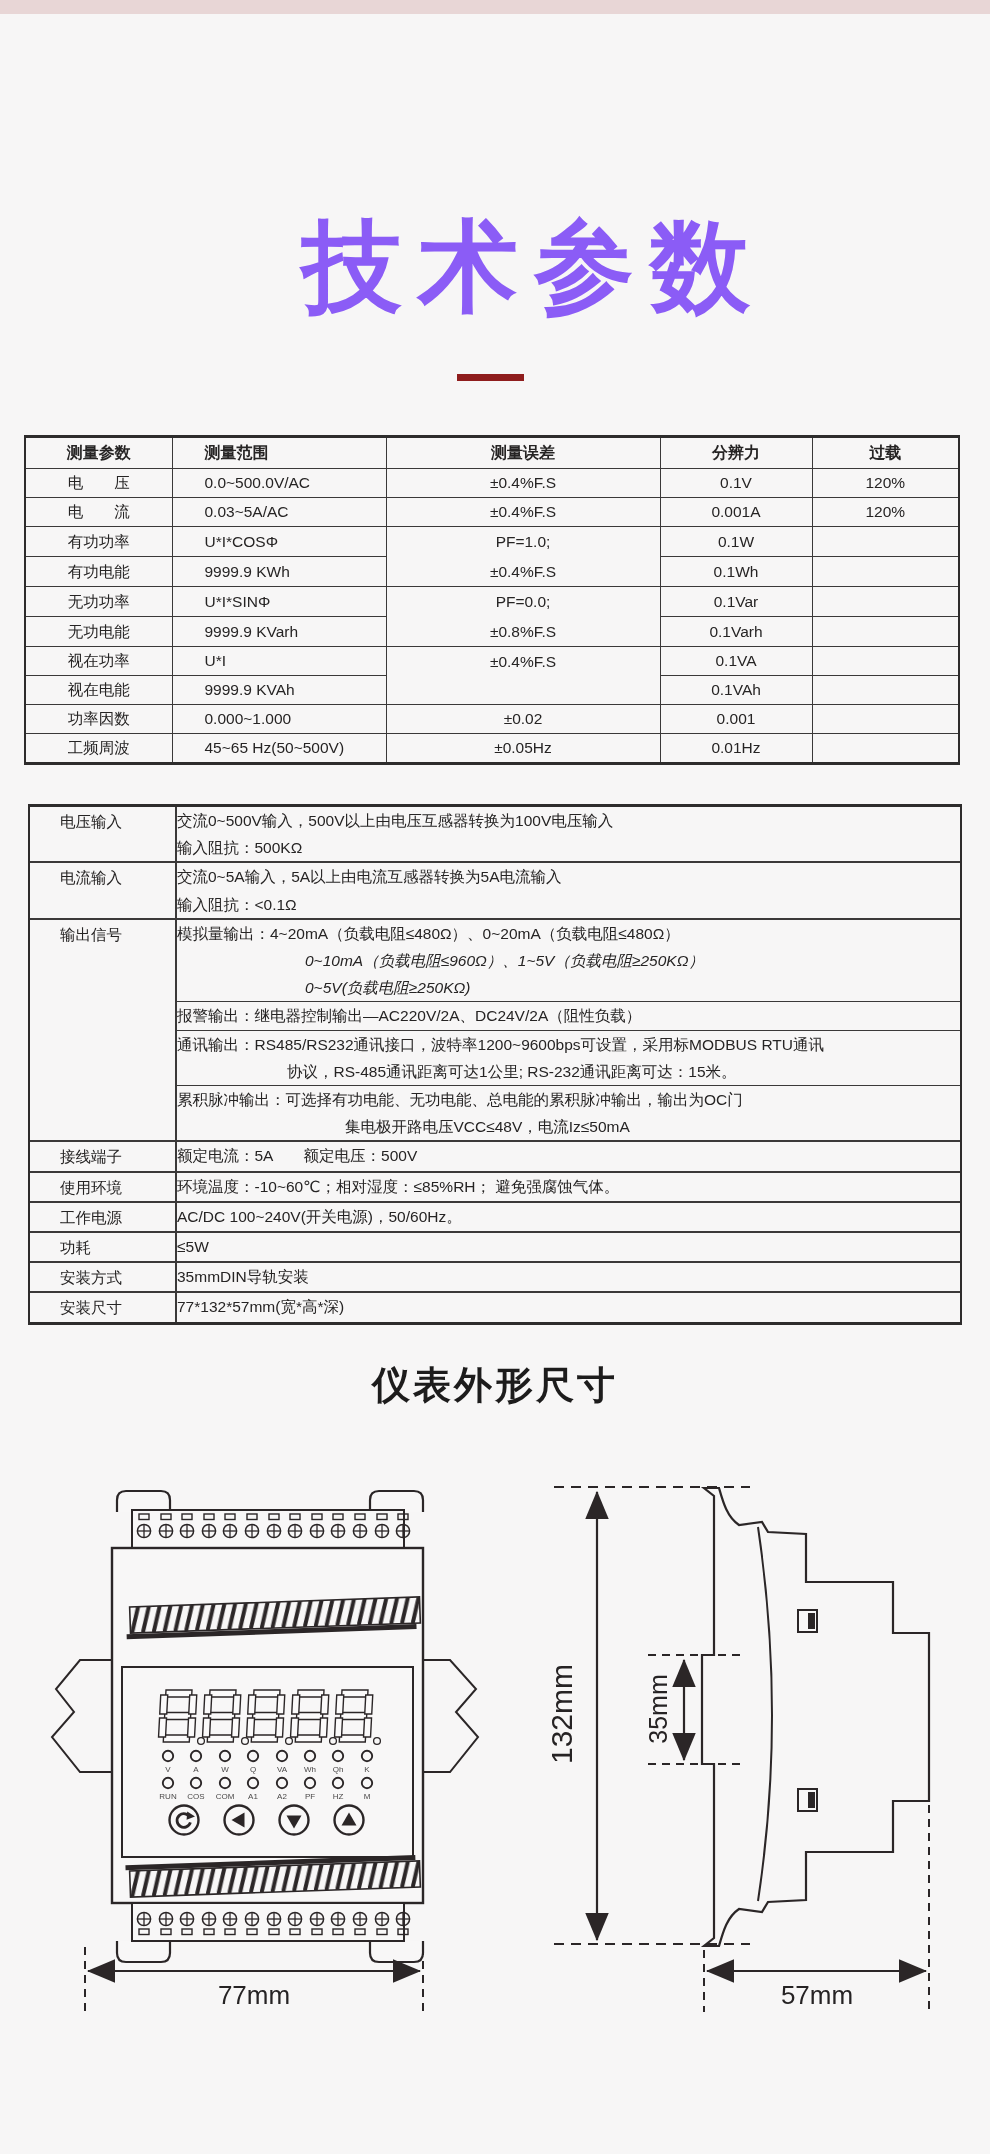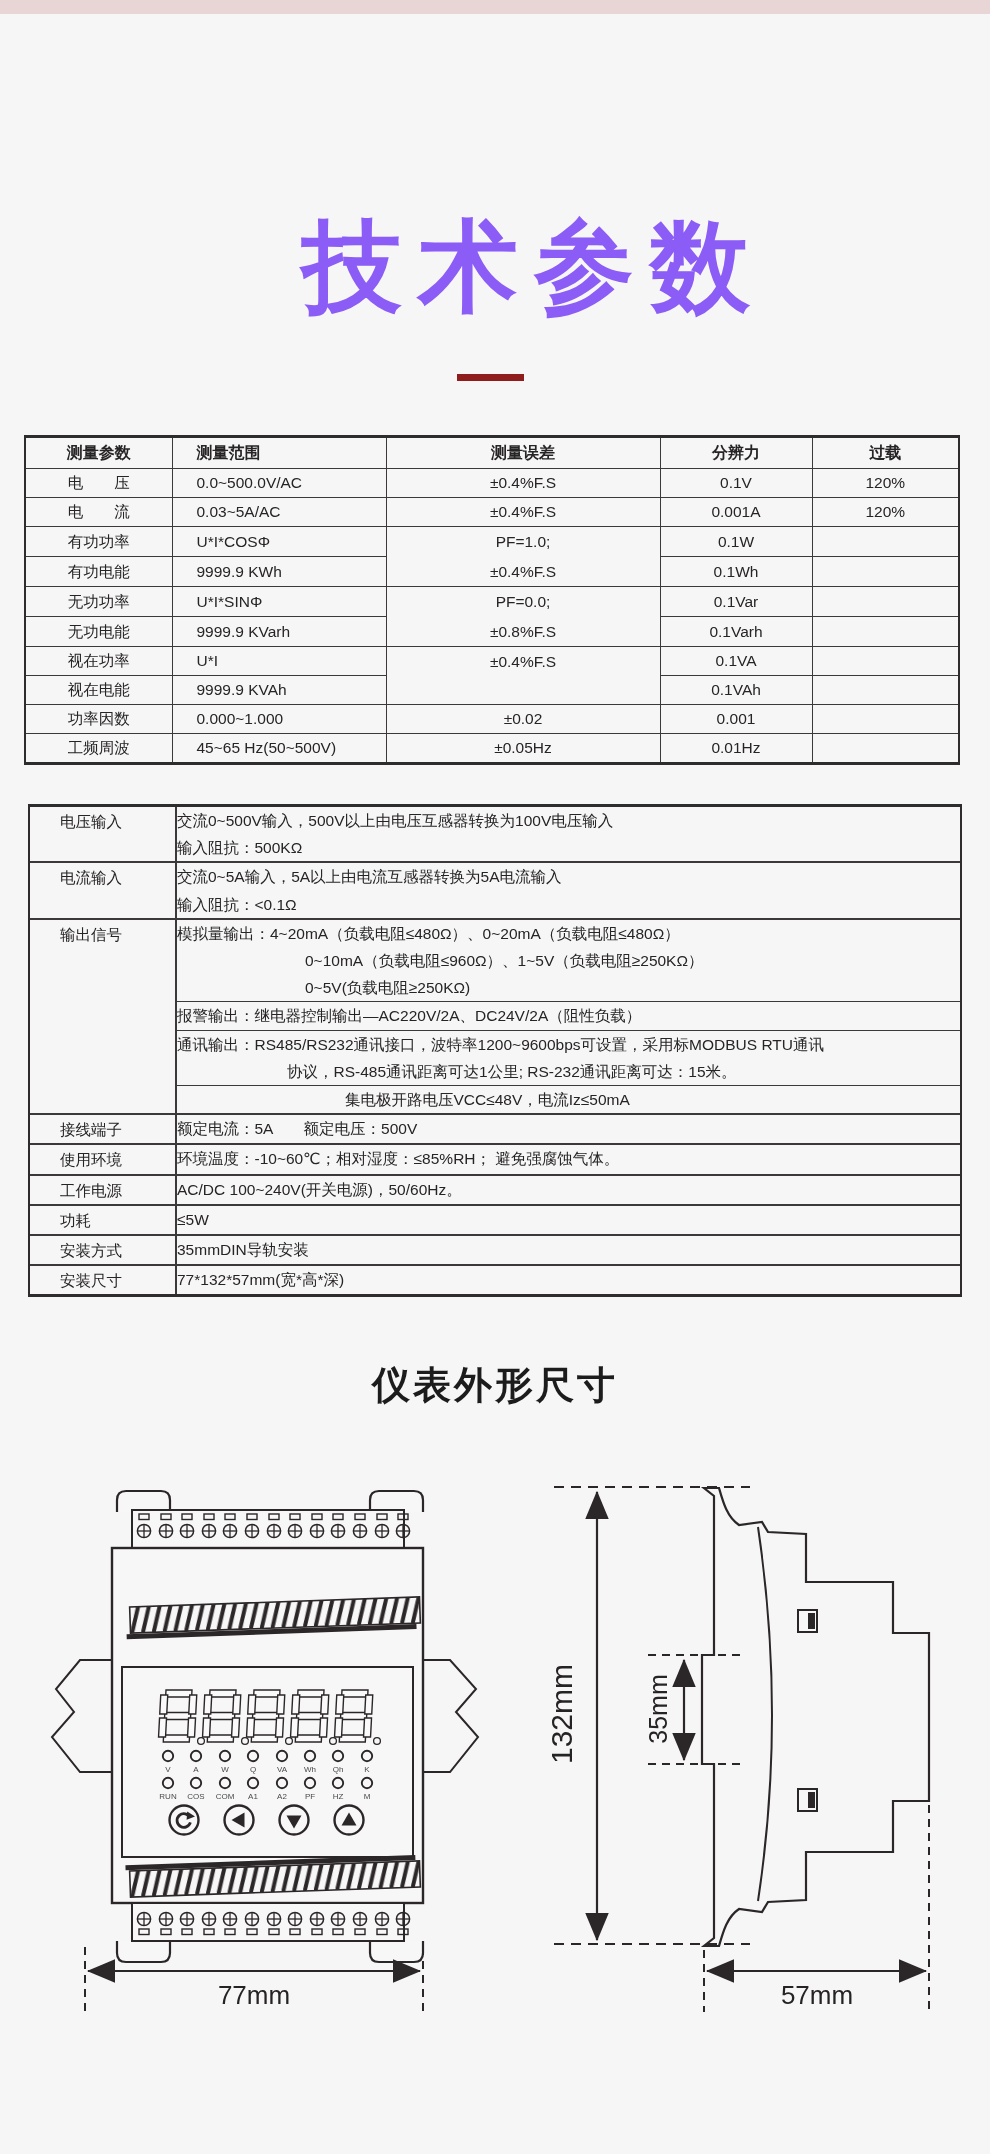--- a/index.html
+++ b/index.html
@@ -23,41 +23,41 @@
     position:absolute; left:24px; top:435px; width:934px;
     border-collapse:collapse; table-layout:fixed;
     border:2.5px solid #2e2c2c; border-top-width:3.5px; border-bottom-width:3.5px;
     font-size:15.5px;
   }
   table.t1 th, table.t1 td{
     border:1.6px solid #3b3939; padding:0; text-align:center;
     height:28px; line-height:28px; overflow:hidden; white-space:nowrap;
   }
   table.t1 th{height:30px; line-height:30px; font-weight:bold; font-size:16px;}
-  table.t1 .lft{text-align:left; padding-left:24px;}
+  table.t1 .lft{text-align:left; padding-left:32px;}
   table.t1 td.merge{vertical-align:middle;}
   table.t1 td.merge div{height:29.5px; line-height:29.5px;}
   table.t1 td.mergetop{vertical-align:top;}
 
   
   .t2{
     position:absolute; left:28px; top:788px; width:934px; box-sizing:border-box;
     border:2.5px solid #2e2c2c; border-top-width:3px; border-bottom-width:3.5px;
     font-size:15.5px; background:transparent;margin-top:16px;
   }
   .t2row{display:flex; border-top:2px solid #3b3939;}
   .t2row:first-child{border-top:none;}
   .t2label{
     flex:0 0 147px; width:147px; box-sizing:border-box;
     border-right:2px solid #3b3939; padding:1px 0 0 30px; line-height:27.2px;
     white-space:nowrap;
   }
   .t2content{flex:1; min-width:0;}
   .line{line-height:27.2px; padding-left:0; white-space:nowrap;}
-  .line.ind1{padding-left:128px;}
+  .line.ind1{padding-left:128px;font-style:italic;}
   .line.ind2{padding-left:110px;}
   .line.ind3{padding-left:168px;}
   .subrow{border-top:1.5px solid #3b3939;}
   .subrow:first-child{border-top:none;}
 
   .section-title{
     position:absolute; left:0; top:1360px; width:990px; text-align:center;
     font-size:38px; font-weight:bold; letter-spacing:3px; color:#1d1c1c;
   }
 
@@ -195,20 +195,21 @@
           <div class="line ind1">0~5V(负载电阻≥250KΩ)</div>
         </div>
         <div class="subrow">
           <div class="line">报警输出：继电器控制输出—AC220V/2A、DC24V/2A（阻性负载）</div>
         </div>
         <div class="subrow">
           <div class="line">通讯输出：RS485/RS232通讯接口，波特率1200~9600bps可设置，采用标MODBUS RTU通讯</div>
           <div class="line ind2">协议，RS-485通讯距离可达1公里; RS-232通讯距离可达：15米。</div>
         </div>
         <div class="subrow">
+          <div class="line">累积脉冲输出：可选择有功电能、无功电能、总电能的累积脉冲输出，输出为OC门</div>
           <div class="line ind3">集电极开路电压VCC≤48V，电流Iz≤50mA</div>
         </div>
       </div>
     </div>
     <div class="t2row">
       <div class="t2label">接线端子</div>
       <div class="t2content">
           <div class="line">额定电流：5A　　额定电压：500V</div>
         </div>
     </div>

